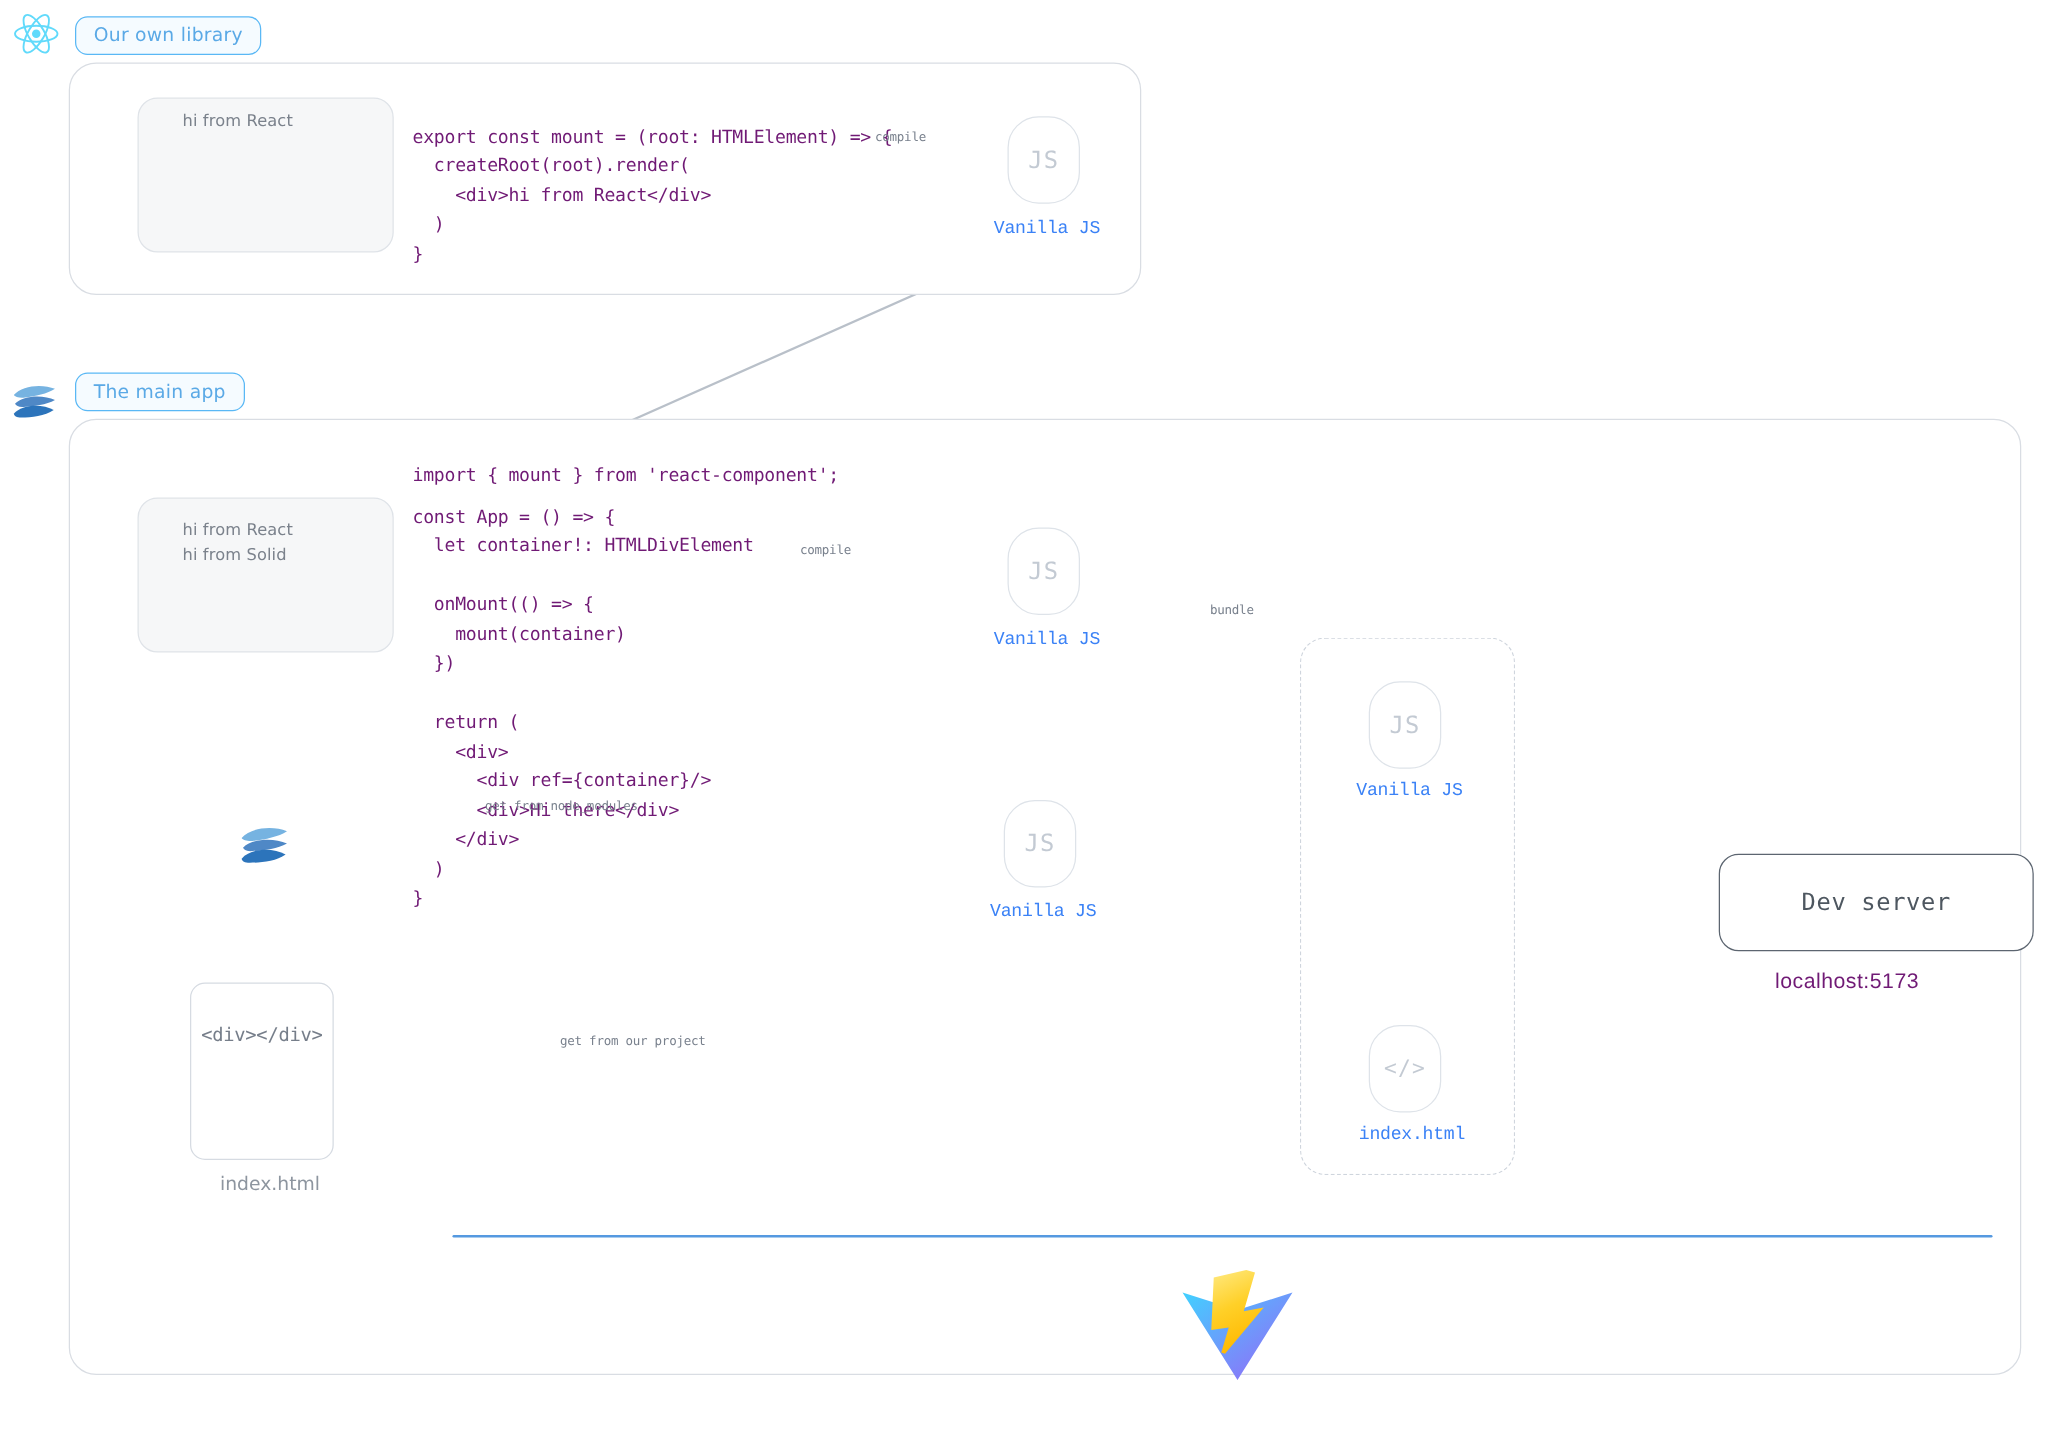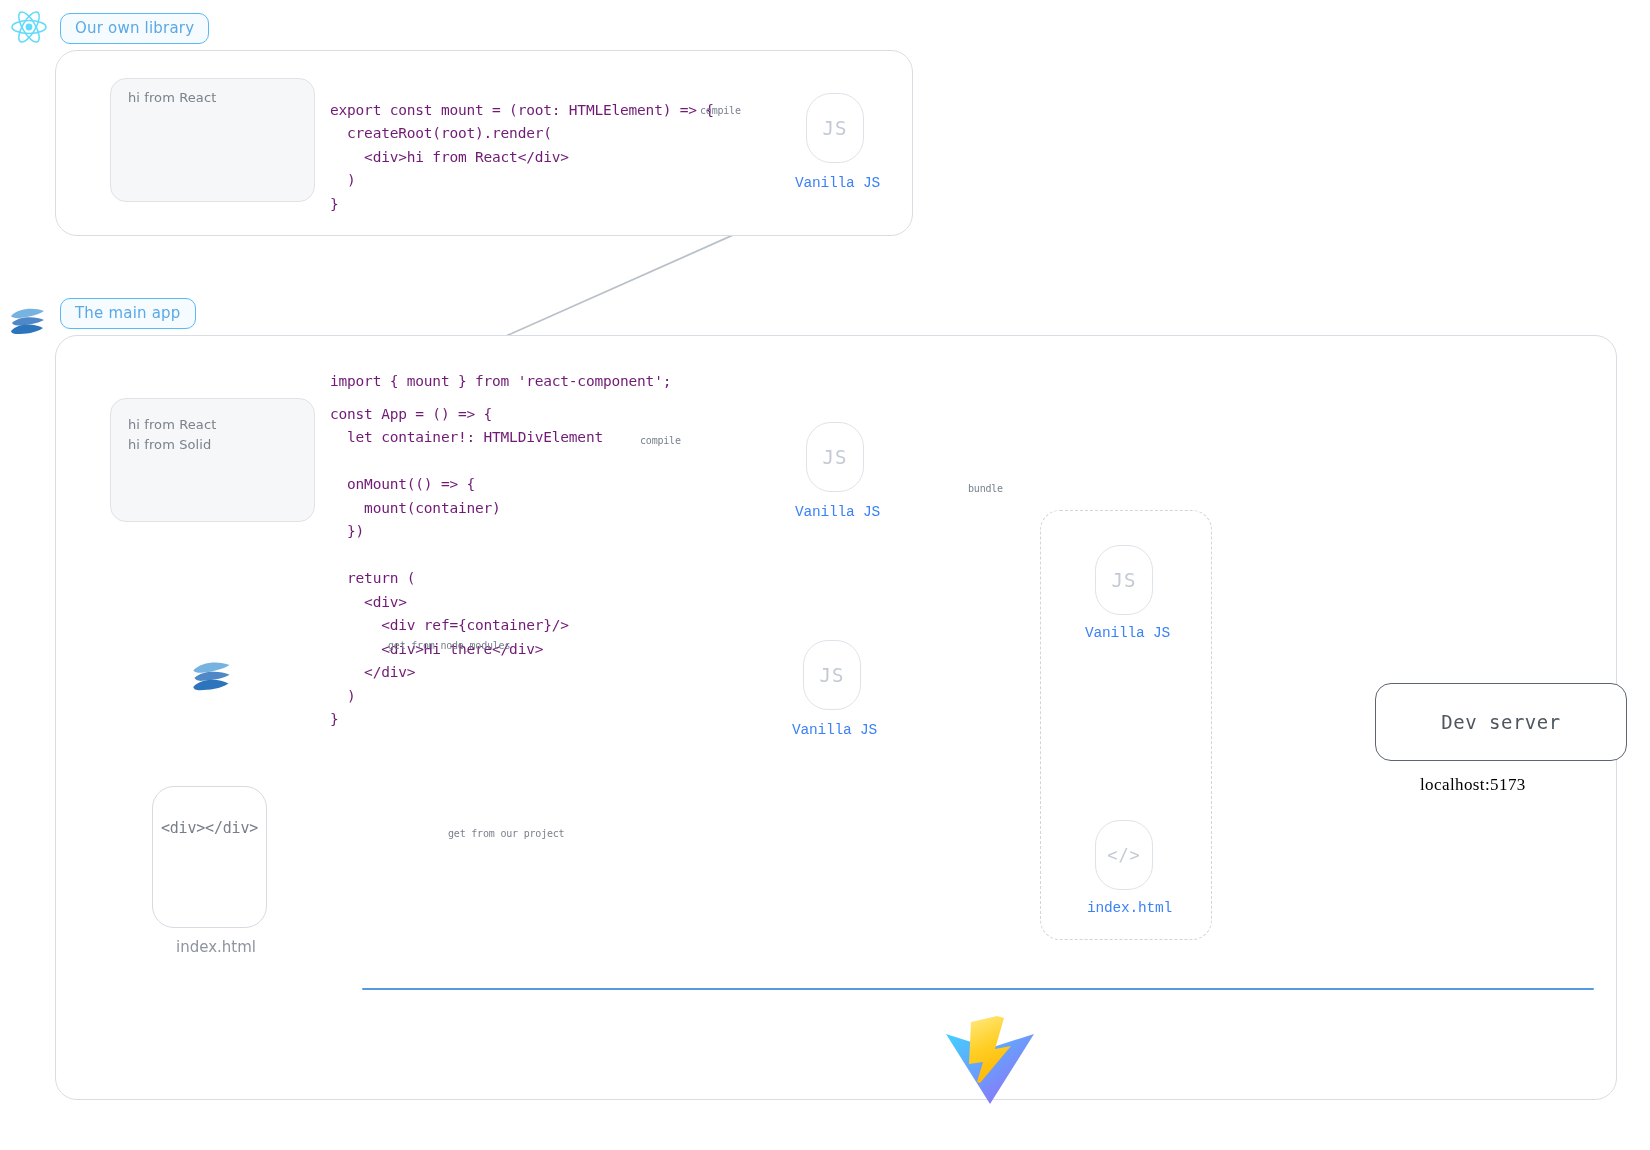--- a/index.html
+++ b/index.html
@@ -57,20 +57,21 @@
     box-sizing: border-box;
   }
   .preview-text {
     position: absolute;
     font-family: "DejaVu Sans", sans-serif;
     font-size: 13px;
     color: #7b828c;
     line-height: 1.55;
     white-space: pre;
     letter-spacing: .1px;
+    margin-left: 18px;
   }
 
   
   .code {
     position: absolute;
     font-family: "DejaVu Sans Mono", monospace;
     font-size: 14.5px;
     line-height: 1.62;
     color: #701a75;
     white-space: pre;
@@ -98,21 +99,21 @@
     font-size: 14.5px;
     color: #3b82f6;
     white-space: nowrap;
     letter-spacing: -0.2px;
   }
 
   
   .plainbox {
     position: absolute;
     border: 1.3px solid #d6dbe2;
-    border-radius: 22px;
+    border-radius: 12px;
     background: #ffffff;
     box-sizing: border-box;
     display: flex;
     align-items: center;
     justify-content: center;
     font-family: "DejaVu Sans Mono", monospace;
     font-size: 15px;
     color: #767e8a;
     letter-spacing: -0.2px;
   }
@@ -139,23 +140,23 @@
     font-family: "DejaVu Sans Mono", monospace;
     font-size: 10px;
     color: #79818d;
     white-space: nowrap;
     letter-spacing: -0.2px;
   }
 
   
   .hand {
     position: absolute;
-    font-family: Liberation Serif, serif;
+    font-family: Liberation Sans, sans-serif;
     font-size: 17px;
-    color: #000000;
+    color: #701a75;
     white-space: nowrap;
     letter-spacing: 0.4px;
     text-align: right;
   }
   .hand-small {
     position: absolute;
     font-family: "DejaVu Sans", sans-serif;
     font-size: 14px;
     color: #8d959f;
     white-space: nowrap;

